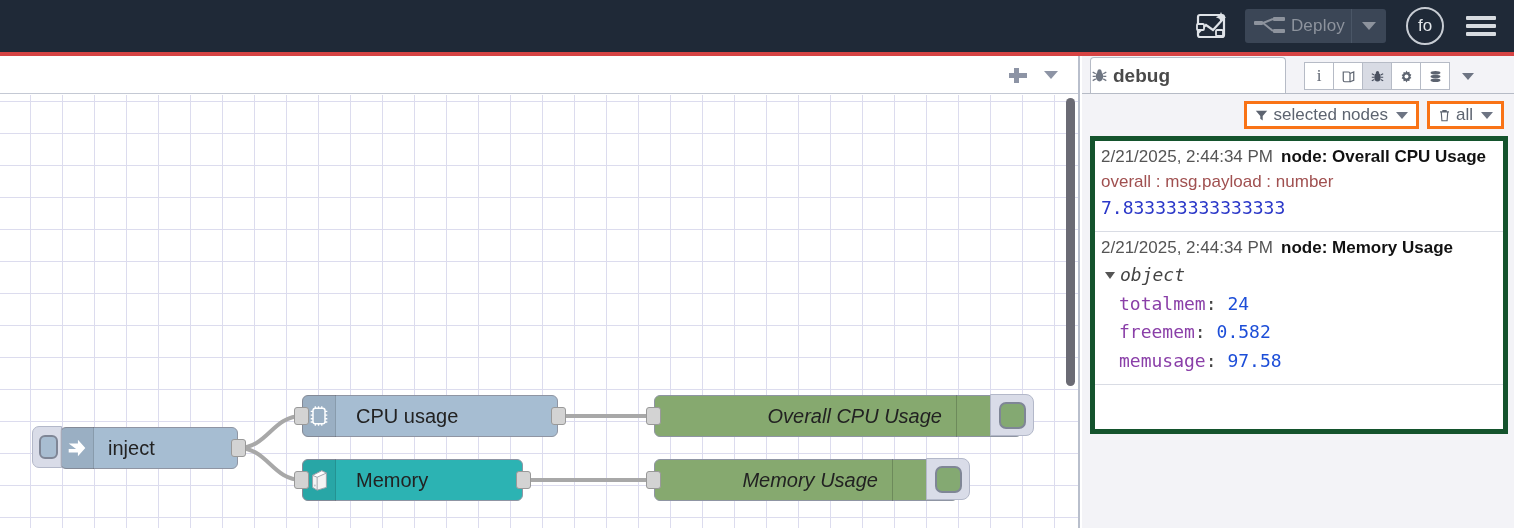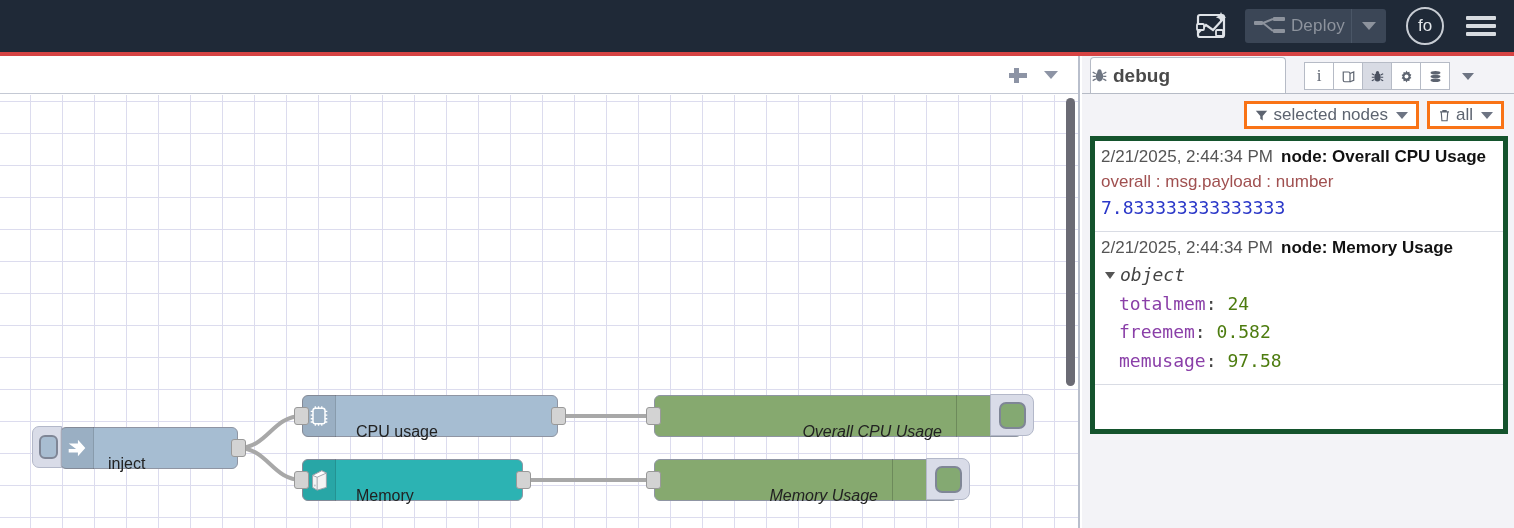--- a/index.html
+++ b/index.html
@@ -97,22 +97,22 @@
     background: #6b6b74; border-radius: 5px; cursor: pointer;
   }
 
   
   .node { position: absolute; }
   .node-body {
     position: absolute; left: 0; top: 0; width: 100%; height: 100%;
     border: 1px solid #8f95a3; border-radius: 6px;
   }
   .node-label {
-    position: absolute; font-size: 16px; color: #222;
-    top: 50%; transform: translateY(-50%); white-space: nowrap; margin-top: 16px;
+    position: absolute; font-size: 20px; color: #222;
+    top: 50%; transform: translateY(-50%); white-space: nowrap;
   }
   .node-label.italic { font-style: italic; }
   .icon-box {
     position: absolute; left: 0; top: 0; bottom: 0; width: 34px;
     background: rgba(0,0,0,0.07);
     border-right: 1px solid rgba(0,0,0,0.12);
     border-radius: 5px 0 0 5px;
     display: flex; align-items: center; justify-content: center;
   }
   .port {
@@ -213,21 +213,21 @@
   }
   .msg-val {
     font-family: "DejaVu Sans Mono", monospace; font-size: 18px;
     color: #2a37c8; line-height: 1.6;
   }
   .obj-row {
     font-family: "DejaVu Sans Mono", monospace; font-size: 18px;
     line-height: 1.6; padding-left: 18px;
   }
   .obj-key { color: #8a3fa8; }
-  .obj-num { color: #4d7c0f; }
+  .obj-num { color: #1d4ed8; }
   .obj-header {
     font-family: "DejaVu Sans Mono", monospace; font-size: 18px;
     font-style: italic; color: #444; line-height: 1.6; padding-left: 4px;
     cursor: pointer;
   }
   .tri {
     display: inline-block; width: 0; height: 0;
     border-left: 5px solid transparent; border-right: 5px solid transparent;
     border-top: 7px solid #555; margin-right: 5px; vertical-align: 2px;
   }

